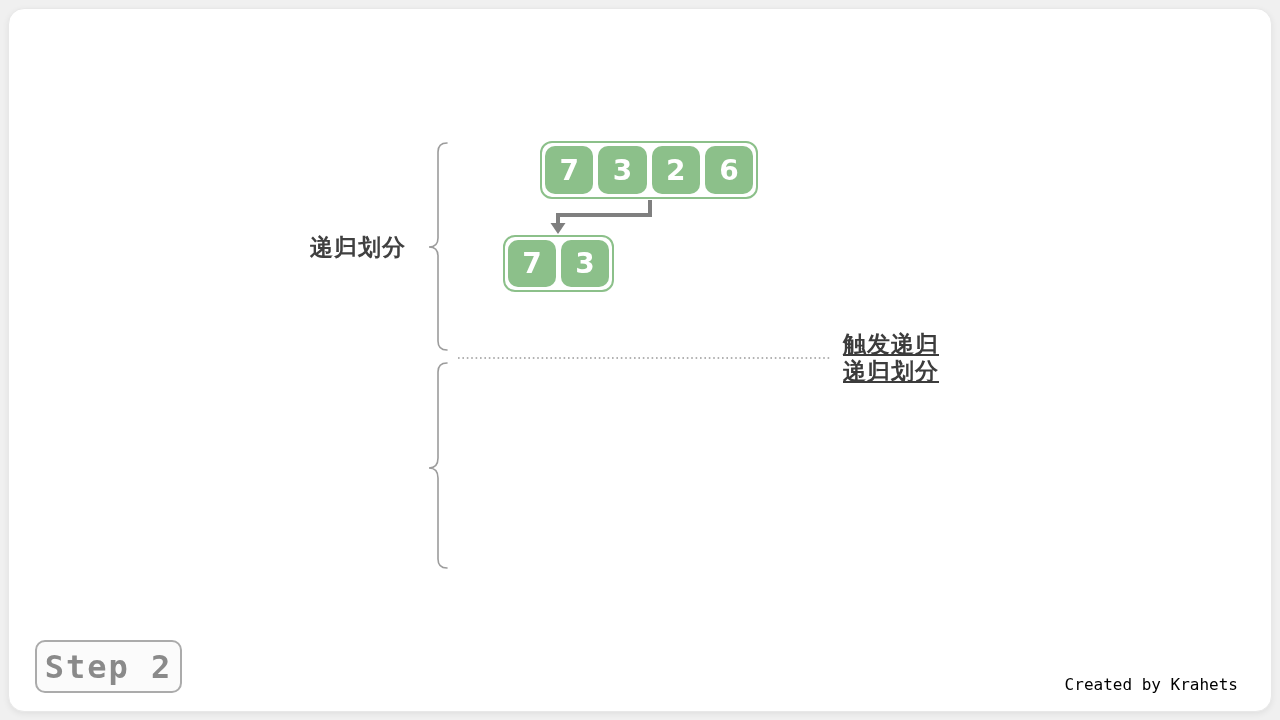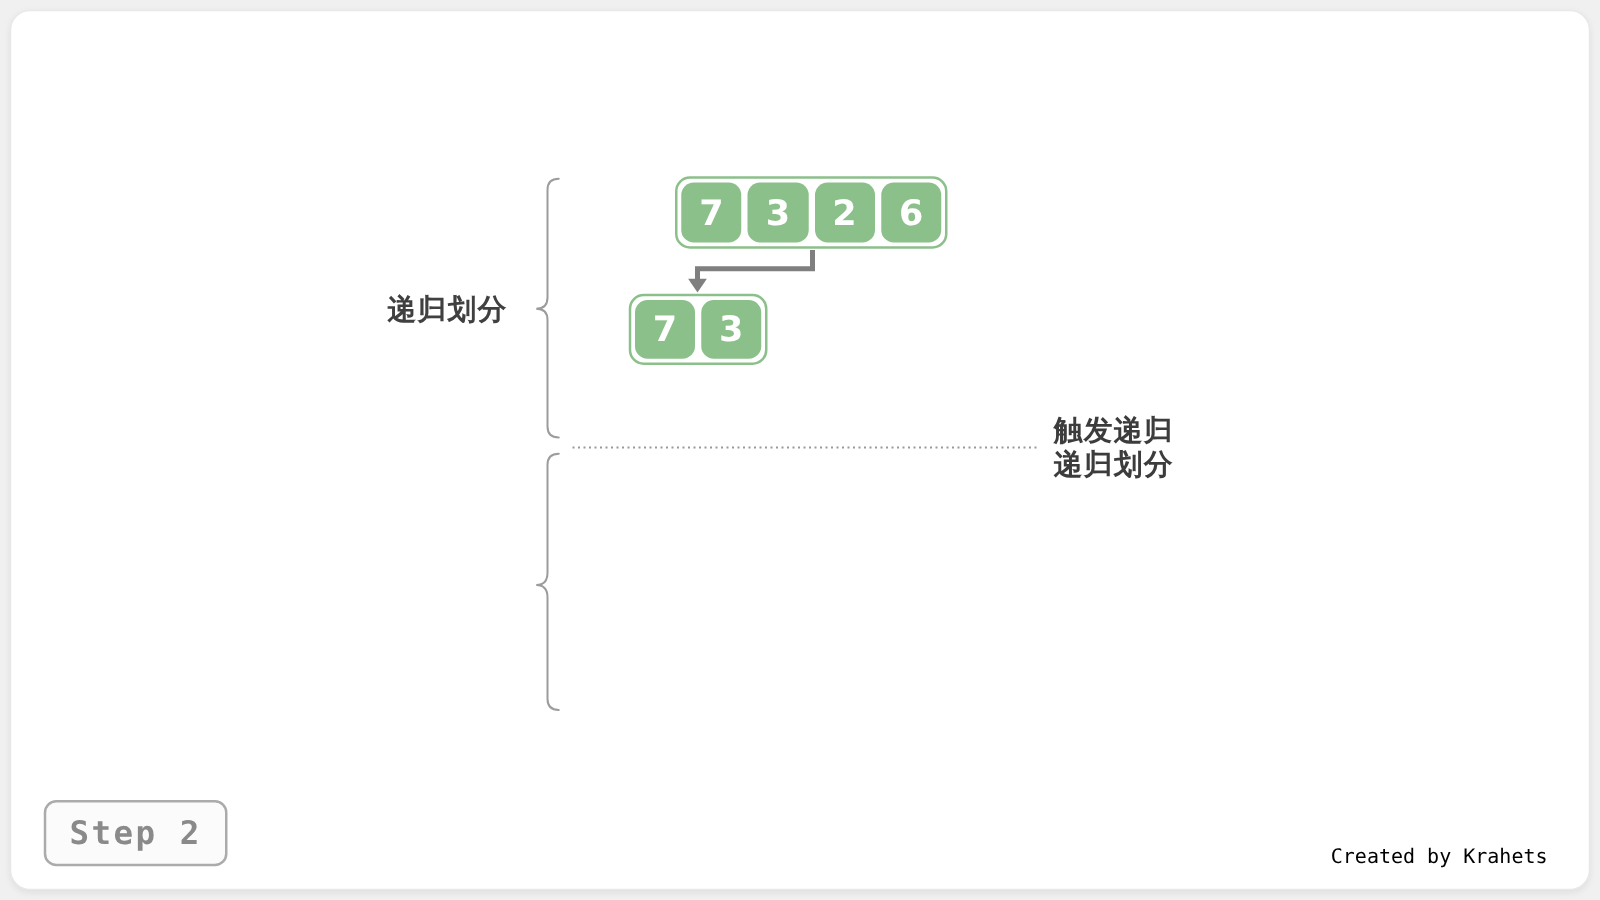--- a/index.html
+++ b/index.html
@@ -51,20 +51,21 @@
   .terminate-label {
     position: absolute;
     left: 843px;
     top: 331px;
     font-size: 23px;
     font-weight: bold;
     color: #3C3C3C;
     letter-spacing: 1px;
     line-height: 27px;
     text-align: left;
+    text-decoration: underline;
   }
   .array {
     position: absolute;
     display: flex;
     gap: 5px;
     padding: 3px;
     border: 2px solid #8CC08A;
     border-radius: 12px;
     background: #FFFFFF;
     box-sizing: border-box;
@@ -90,21 +91,21 @@
     width: 147px;
     height: 53px;
     border: 2px solid #ABABAB;
     border-radius: 10px;
     background: #FBFBFB;
     box-sizing: border-box;
     display: flex;
     align-items: center;
     justify-content: center;
     font-family: "DejaVu Sans Mono", monospace;
-    font-size: 26px;
+    font-size: 32px;
     font-weight: bold;
     color: #8A8A8A;
     letter-spacing: 2px;
   }
   .watermark {
     position: absolute;
     right: 42px;
     top: 675px;
     font-family: "DejaVu Sans Mono", monospace;
     font-size: 16px;

